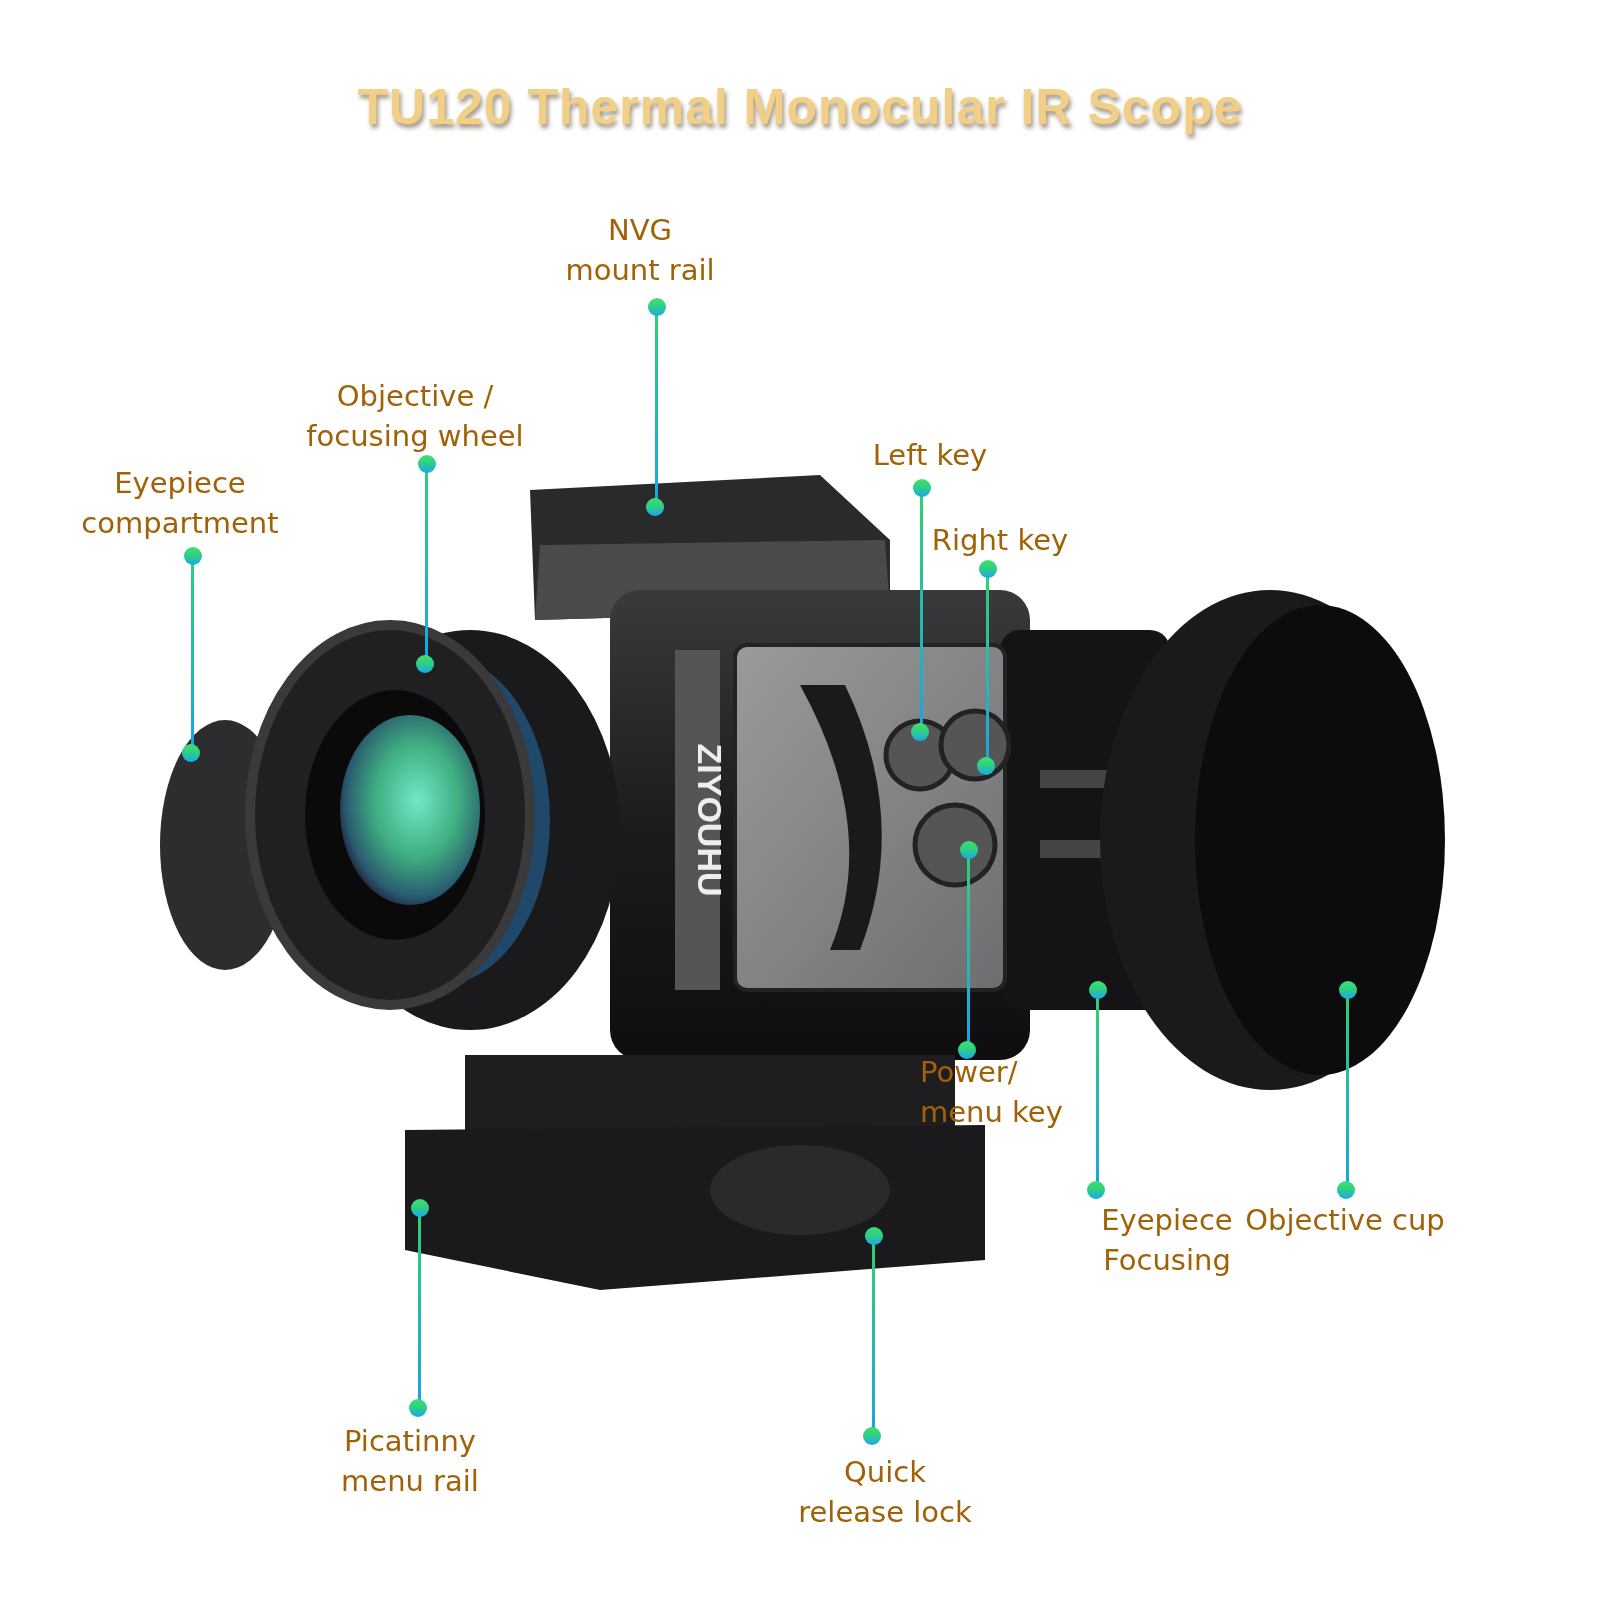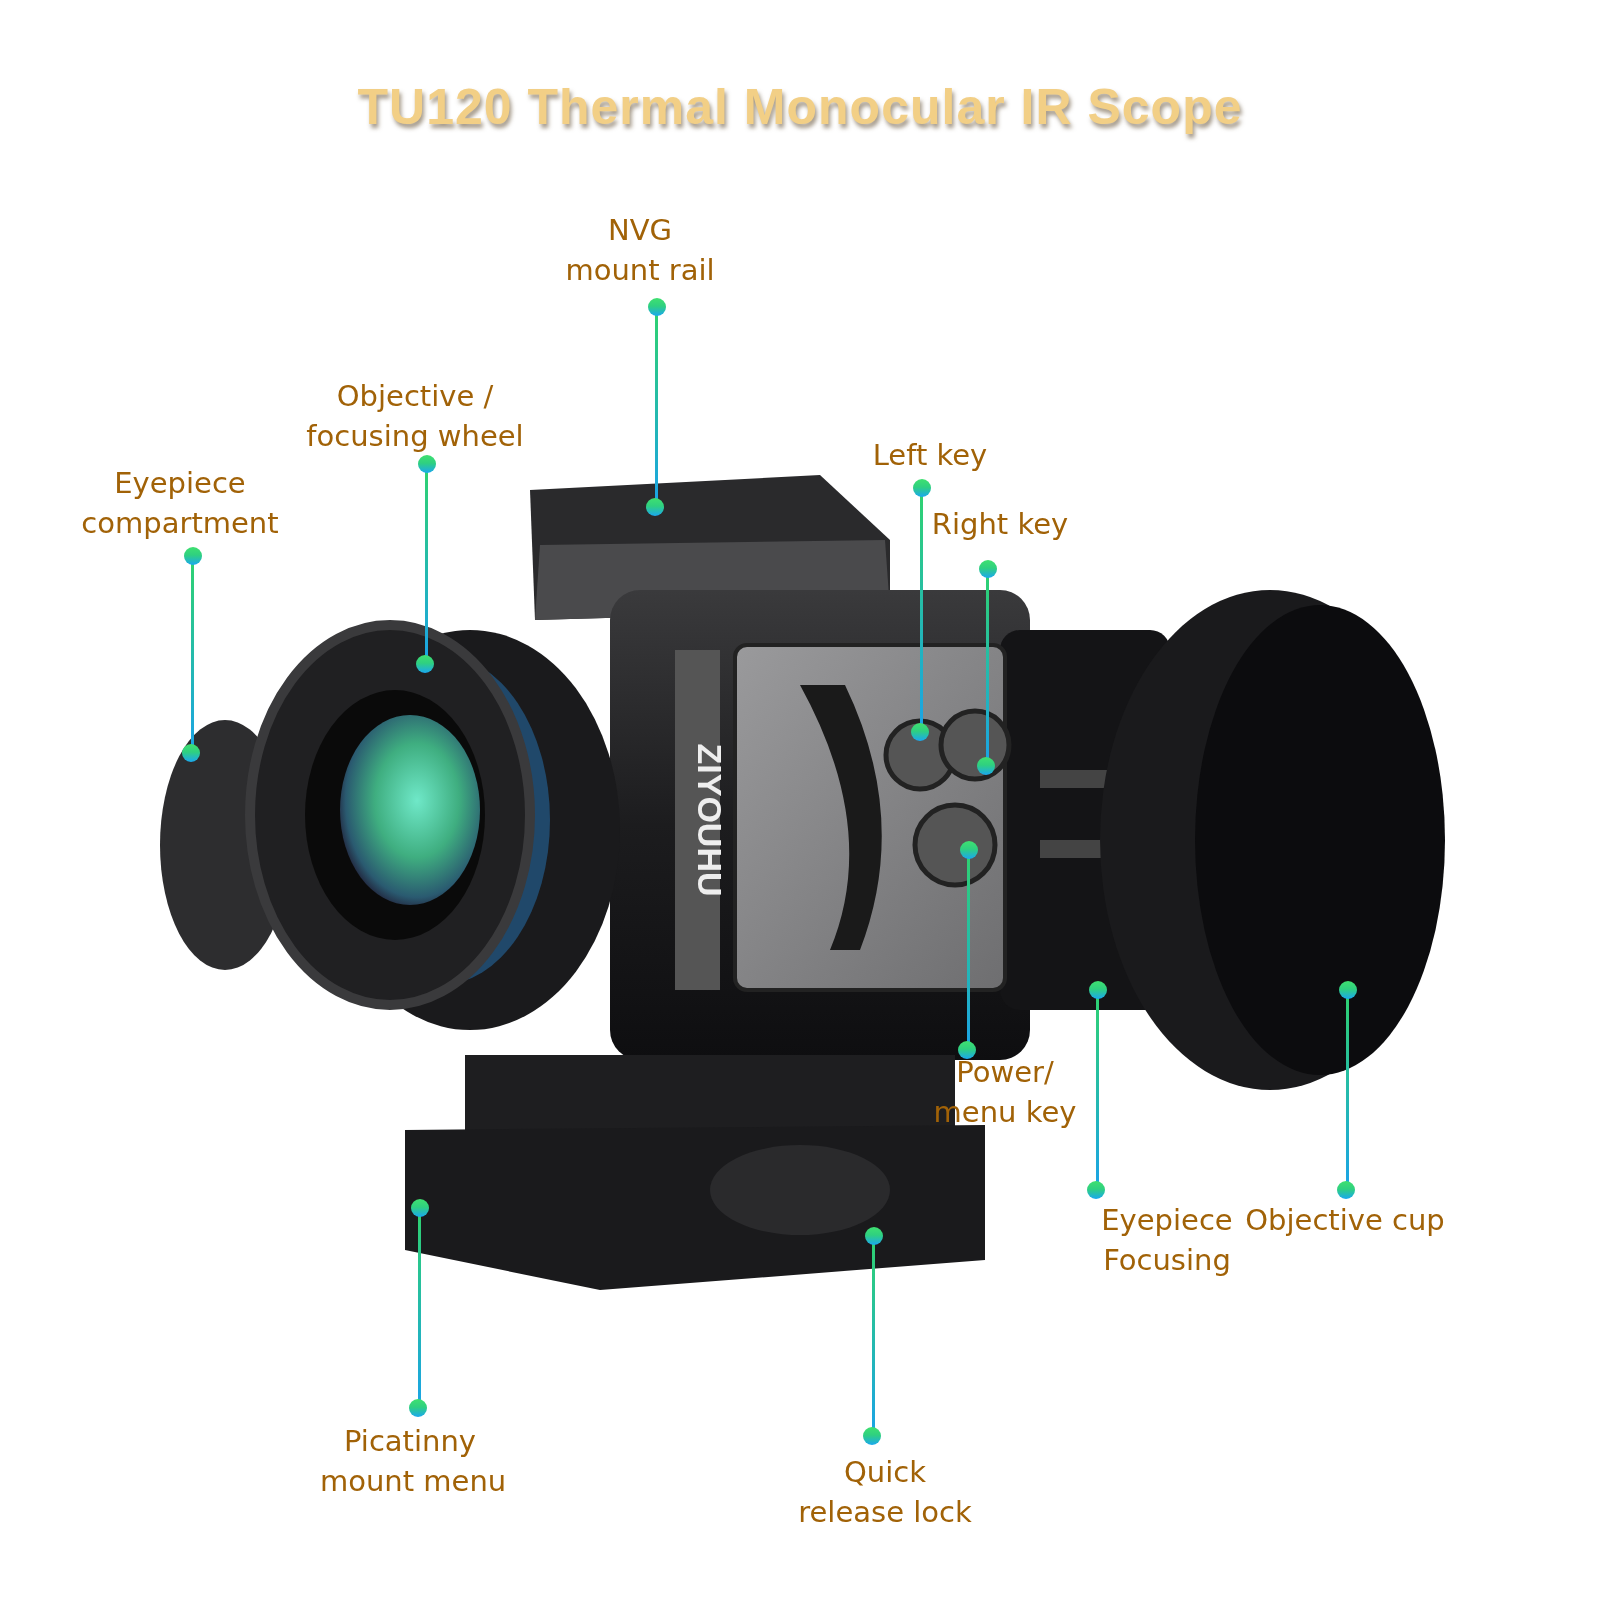--- a/index.html
+++ b/index.html
@@ -94,28 +94,28 @@
 </div>
 
 <div>
   <div class="label" style="left:860px;top:435px;width:140px">Left key</div>
   <div class="leader" style="left:920px;top:488px;height:244px"></div>
   <div class="dot" style="left:922px;top:488px"></div>
   <div class="dot" style="left:920px;top:732px"></div>
 </div>
 
 <div>
-  <div class="label" style="left:920px;top:504px;width:160px">Right key</div>
+  <div class="label" style="left:920px;top:520px;width:160px">Right key</div>
   <div class="leader" style="left:986px;top:569px;height:197px"></div>
   <div class="dot" style="left:988px;top:569px"></div>
   <div class="dot" style="left:986px;top:766px"></div>
 </div>
 
 <div>
-  <div class="label" style="left:920px;top:1052px;width:170px;text-align:center">Power/
+  <div class="label" style="left:920px;top:1052px;width:170px;text-align:left">Power/
 menu key</div>
   <div class="leader" style="left:967px;top:850px;height:200px"></div>
   <div class="dot" style="left:969px;top:850px"></div>
   <div class="dot" style="left:967px;top:1050px"></div>
 </div>
 
 <div>
   <div class="label" style="left:1082px;top:1200px;width:170px">Eyepiece
 Focusing</div>
   <div class="leader" style="left:1096px;top:990px;height:200px"></div>
@@ -125,21 +125,21 @@
 
 <div>
   <div class="label" style="left:1240px;top:1200px;width:210px">Objective cup</div>
   <div class="leader" style="left:1346px;top:990px;height:200px"></div>
   <div class="dot" style="left:1348px;top:990px"></div>
   <div class="dot" style="left:1346px;top:1190px"></div>
 </div>
 
 <div>
   <div class="label" style="left:320px;top:1421px;width:180px">Picatinny
-mount menu</div>
+menu rail</div>
   <div class="leader" style="left:418px;top:1208px;height:200px"></div>
   <div class="dot" style="left:420px;top:1208px"></div>
   <div class="dot" style="left:418px;top:1408px"></div>
 </div>
 
 <div>
   <div class="label" style="left:790px;top:1452px;width:190px">Quick
 release lock</div>
   <div class="leader" style="left:872px;top:1236px;height:200px"></div>
   <div class="dot" style="left:874px;top:1236px"></div>

